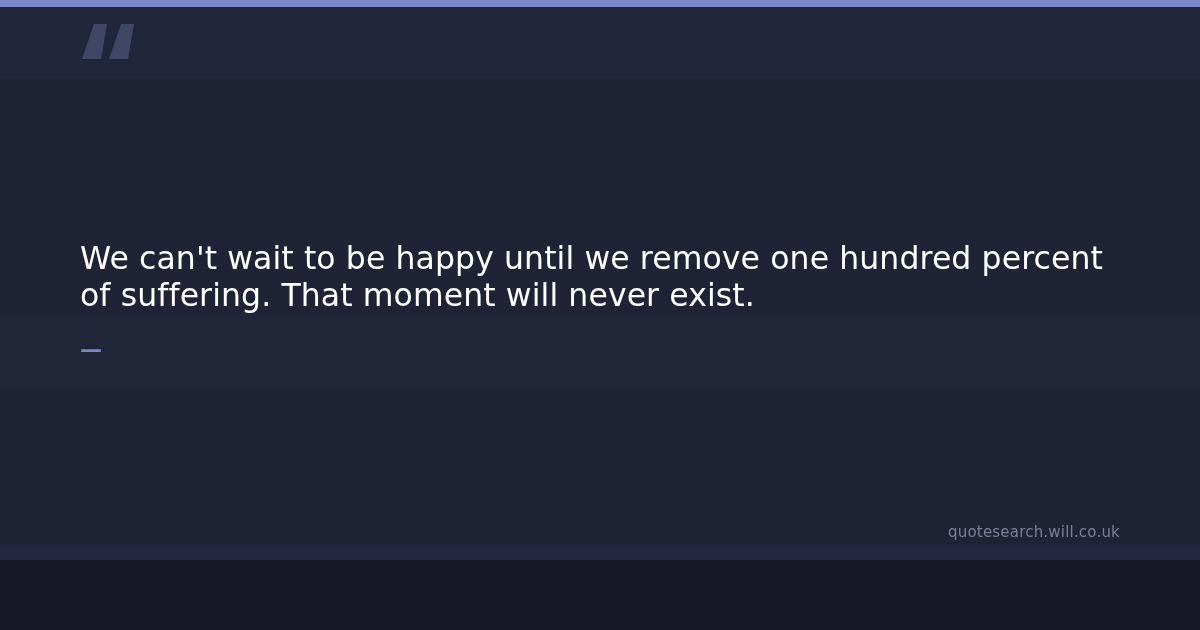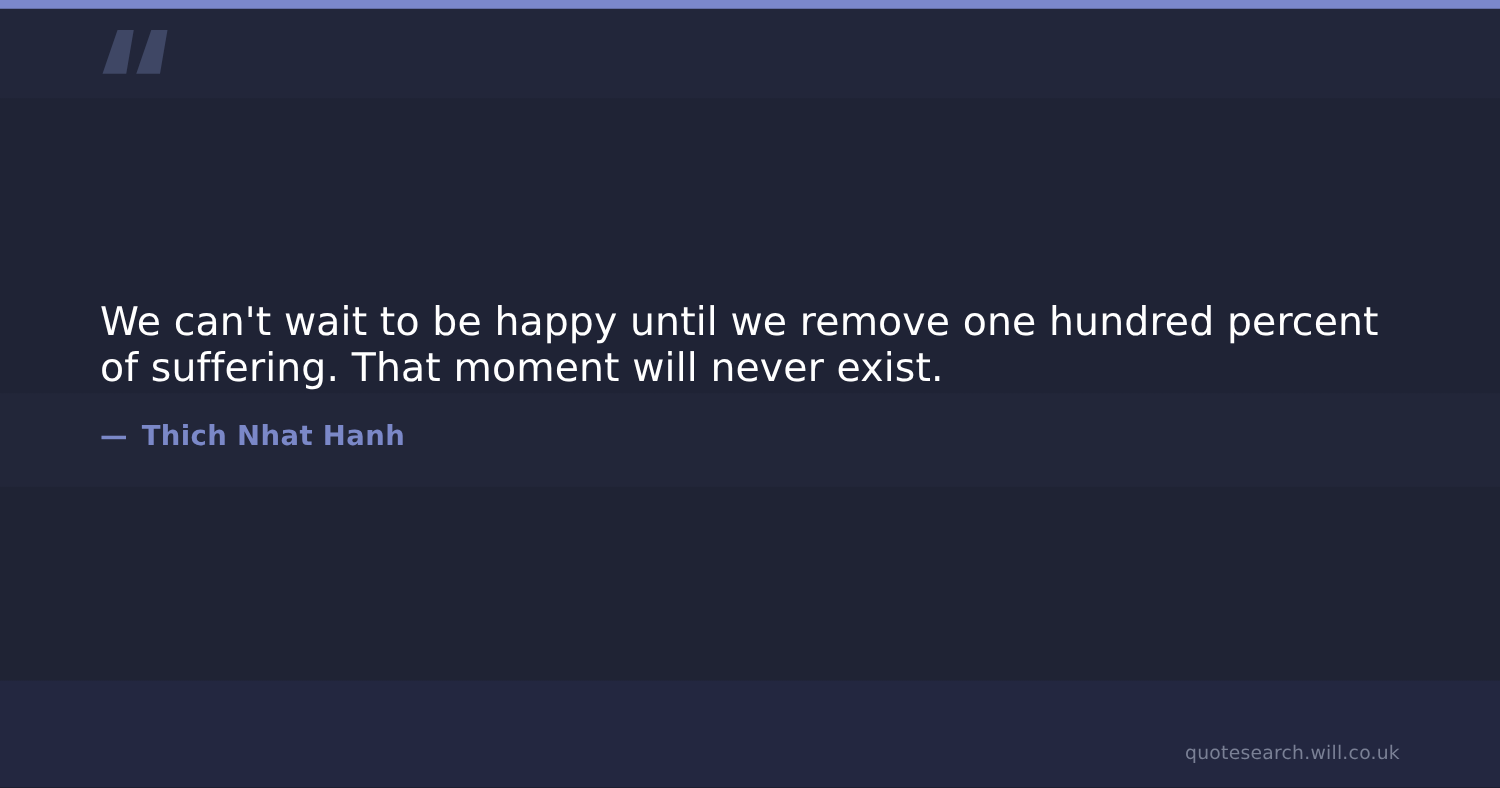--- a/index.html
+++ b/index.html
@@ -8,21 +8,21 @@
     padding: 0;
     background: #161925;
   }
   body {
     font-family: "DejaVu Sans", "Liberation Sans", sans-serif;
   }
 
   .card {
     position: relative;
     width: 1200px;
-    height: 630px;
+    height: 560px;
     overflow: hidden;
     background-color: #212538;
     
     background-image: linear-gradient(
       to bottom,
       #22263a 0px,
       #22263a 78px,
       #1f2335 79px,
       #1f2335 314px,
       #222639 315px,
@@ -118,18 +118,17 @@
       <path d="M31 43 L43 8 L56 8 L50 43 Z" fill="#3f4765"></path>
     </svg>
   </div>
 
   <div class="quote-block">
     <p class="quote-text">We can't wait to be happy until we remove one hundred percent of suffering. That moment will never exist.</p>
   </div>
 
   <div class="attribution">
     <span class="dash">—</span>
-    <span class="author-name">Thich Nhat Hanh</span>
   </div>
 
   <div class="watermark">quotesearch.will.co.uk</div>
 
 </div>
 
 </body></html>

